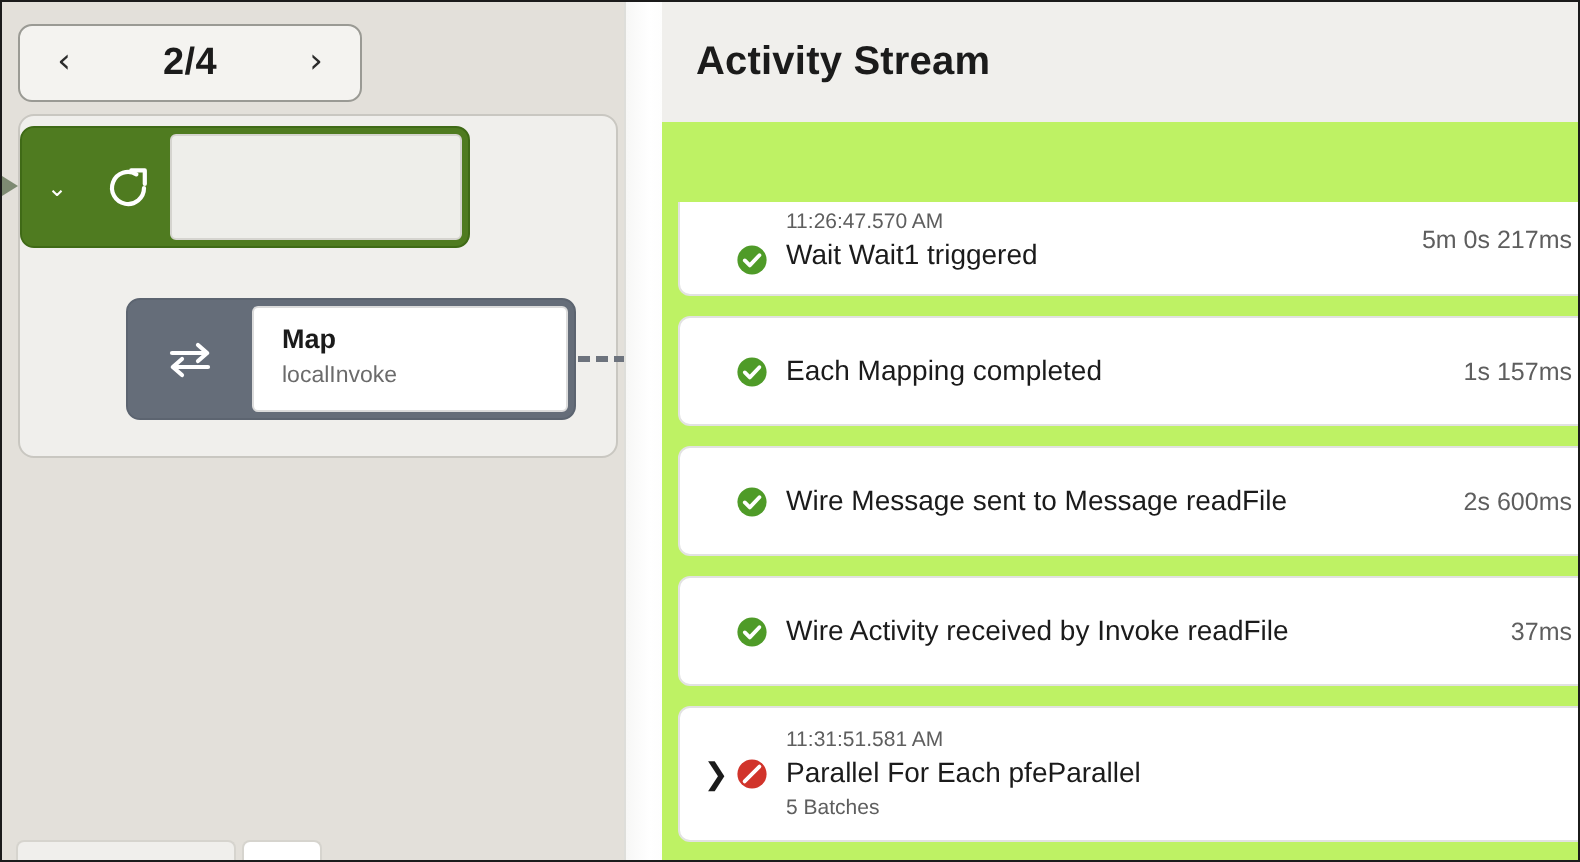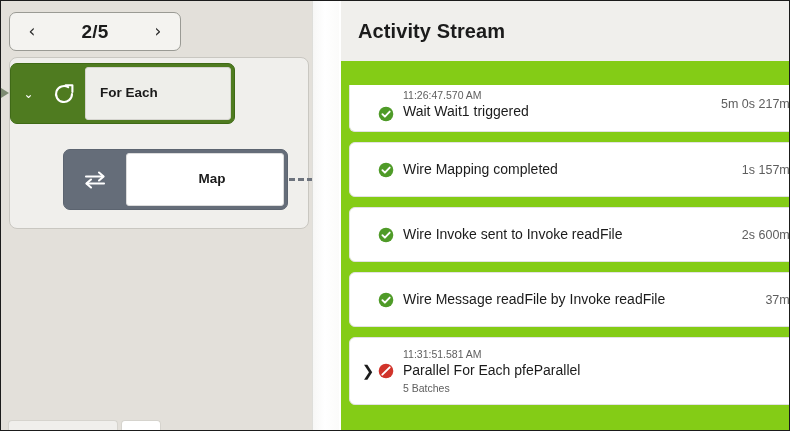--- a/index.html
+++ b/index.html
@@ -138,21 +138,20 @@
     width: 62px;
     background: #656d79;
     color: #ffffff;
     justify-content: center;
   }
   #node-map .node-body {
     background: #ffffff;
     border: 1px solid #dcdcdc;
     margin: 3px 3px 3px 0;
     border-radius: 3px;
-    text-align: center;
   }
 
   .collapse-chevron {
     font-size: 12px;
     color: #ffffff;
     line-height: 1;
     cursor: pointer;
     font-family: "DejaVu Sans", sans-serif;
   }
   .node-icon { display: block; }
@@ -199,44 +198,44 @@
     left: 311px; top: 0;
     width: 27px; height: 429px;
     background: linear-gradient(to right,#f7f7f6 0%,#ffffff 45%,#fbfbfa 100%);
     border-left: 1px solid #dededa;
     cursor: col-resize;
   }
 
   
   #stream-pane {
     position: absolute;
-    left: 340px; top: 0;
+    left: 330px; top: 0;
     right: 0; height: 429px;
-    background: #84cc16;
+    background: #bef264;
     overflow: hidden;
   }
   #stream-header {
     height: 60px;
     background: #f0efec;
     display: flex;
     align-items: center;
     padding-left: 17px;
   }
   #stream-title {
     font-size: 20px;
     font-weight: 700;
     color: #1b1b1b;
     letter-spacing: .1px;
   }
 
   #stream-list {
     position: absolute;
     left: 0; right: 0;
     top: 60px; bottom: 0;
-    padding: 0 0 0 8px;
+    padding: 16px 0 0 8px;
     overflow: hidden;
   }
   
   #stream-inner {
     position: relative;
     margin-top: -12px;
     padding-top: 60px;
   }
 
   .activity-card {
@@ -310,54 +309,54 @@
 </style>
 </head>
 <body>
 
 <div id="app">
 
   <div id="canvas-pane">
 
     <div class="pager">
       <span class="pager-arrow">‹</span>
-      <span class="pager-count">2/5</span>
+      <span class="pager-count">2/4</span>
       <span class="pager-arrow">›</span>
     </div>
 
     <div class="scope-box"></div>
 
     <svg class="inbound-arrow" viewBox="0 0 10 12">
       <path d="M0 1 L8 6 L0 11 Z" fill="#7d8a72"></path>
     </svg>
 
     <div class="node" id="node-foreach">
       <div class="node-badge">
         <span class="collapse-chevron">⌄</span>
         <svg class="node-icon" width="26" height="26" viewBox="0 0 26 26">
           <path d="M21 13 A8 8 0 1 1 17.2 6.2" fill="none" stroke="#ffffff" stroke-width="2.1" stroke-linecap="round"></path>
           <path d="M14.6 4.2 L21.4 4.2 L21.4 11.0" fill="none" stroke="#ffffff" stroke-width="2.1" stroke-linejoin="round" stroke-linecap="round"></path>
         </svg>
       </div>
       <div class="node-body">
-        <span class="node-title">For Each</span>
       </div>
     </div>
 
     <div class="node" id="node-map">
       <div class="node-badge">
         <svg class="node-icon" width="28" height="26" viewBox="0 0 28 26">
           <path d="M5 9.5 L22 9.5" stroke="#ffffff" stroke-width="2.1" stroke-linecap="round" fill="none"></path>
           <path d="M18 5.5 L22.6 9.5 L18 13.5" stroke="#ffffff" stroke-width="2.1" stroke-linecap="round" stroke-linejoin="round" fill="none"></path>
           <path d="M23 16.5 L6 16.5" stroke="#ffffff" stroke-width="2.1" stroke-linecap="round" fill="none"></path>
           <path d="M10 12.5 L5.4 16.5 L10 20.5" stroke="#ffffff" stroke-width="2.1" stroke-linecap="round" stroke-linejoin="round" fill="none"></path>
         </svg>
       </div>
       <div class="node-body">
         <span class="node-title">Map</span>
+        <span class="node-sub">localInvoke</span>
       </div>
     </div>
 
     <div class="dashed-link"></div>
 
     <div class="bottom-ghost-a"></div>
     <div class="bottom-ghost-b"></div>
   </div>
 
   <div id="splitter"></div>
@@ -381,43 +380,43 @@
             </span>
             <span class="activity-duration">5m 0s 217ms</span>
           </div>
           <div class="activity-card">
             <span class="caret-spacer"></span>
             <span class="status-dot"><svg viewBox="0 0 16 16" width="16" height="16">
                 <circle cx="8" cy="8" r="7.3" fill="#4f9b28"></circle>
                 <path d="M4.4 8.2 L6.9 10.7 L11.7 5.6" fill="none" stroke="#ffffff" stroke-width="1.9" stroke-linecap="round" stroke-linejoin="round"></path>
               </svg></span>
             <span class="activity-text">
-              <span class="activity-label" style="display:block">Wire Mapping completed</span>
+              <span class="activity-label" style="display:block">Each Mapping completed</span>
             </span>
             <span class="activity-duration">1s 157ms</span>
           </div>
           <div class="activity-card">
             <span class="caret-spacer"></span>
             <span class="status-dot"><svg viewBox="0 0 16 16" width="16" height="16">
                 <circle cx="8" cy="8" r="7.3" fill="#4f9b28"></circle>
                 <path d="M4.4 8.2 L6.9 10.7 L11.7 5.6" fill="none" stroke="#ffffff" stroke-width="1.9" stroke-linecap="round" stroke-linejoin="round"></path>
               </svg></span>
             <span class="activity-text">
-              <span class="activity-label" style="display:block">Wire Invoke sent to Invoke readFile</span>
+              <span class="activity-label" style="display:block">Wire Message sent to Message readFile</span>
             </span>
             <span class="activity-duration">2s 600ms</span>
           </div>
           <div class="activity-card">
             <span class="caret-spacer"></span>
             <span class="status-dot"><svg viewBox="0 0 16 16" width="16" height="16">
                 <circle cx="8" cy="8" r="7.3" fill="#4f9b28"></circle>
                 <path d="M4.4 8.2 L6.9 10.7 L11.7 5.6" fill="none" stroke="#ffffff" stroke-width="1.9" stroke-linecap="round" stroke-linejoin="round"></path>
               </svg></span>
             <span class="activity-text">
-              <span class="activity-label" style="display:block">Wire Message readFile by Invoke readFile</span>
+              <span class="activity-label" style="display:block">Wire Activity received by Invoke readFile</span>
             </span>
             <span class="activity-duration">37ms</span>
           </div>
           <div class="activity-card">
             <span class="expand-caret">❯</span>
             <span class="status-dot"><svg viewBox="0 0 16 16" width="16" height="16">
                 <circle cx="8" cy="8" r="7.3" fill="#d1342b"></circle>
                 <path d="M4.3 11.7 L11.7 4.3" stroke="#ffffff" stroke-width="1.9" stroke-linecap="round"></path>
               </svg></span>
             <span class="activity-text">

